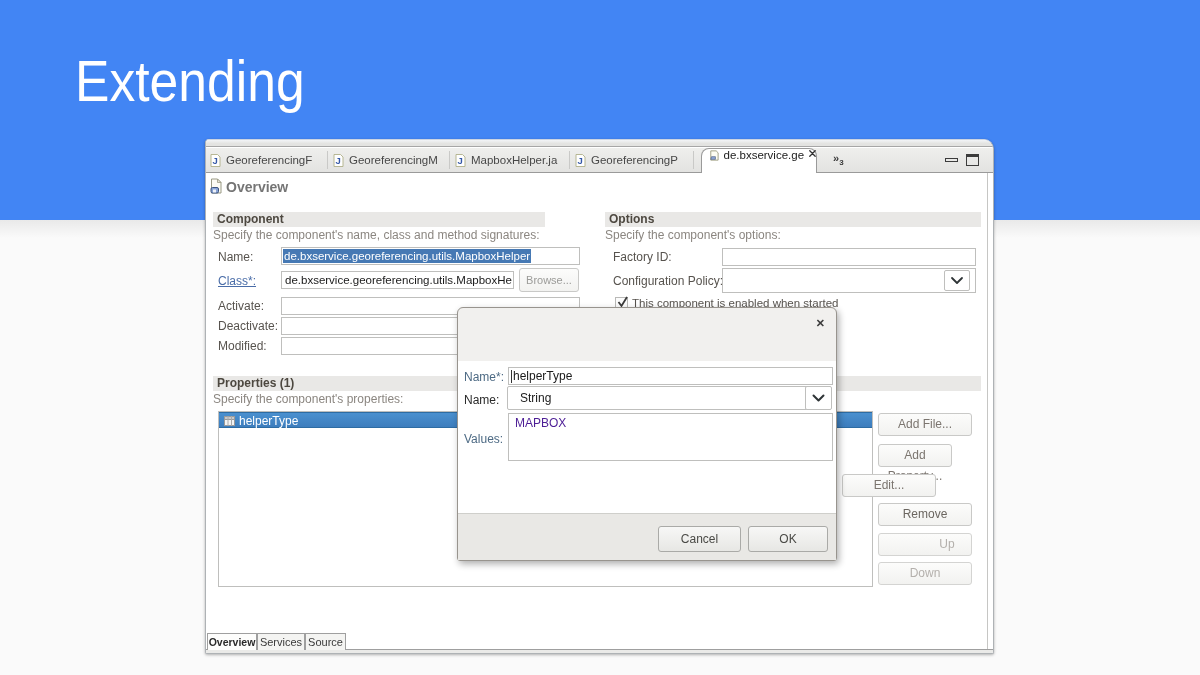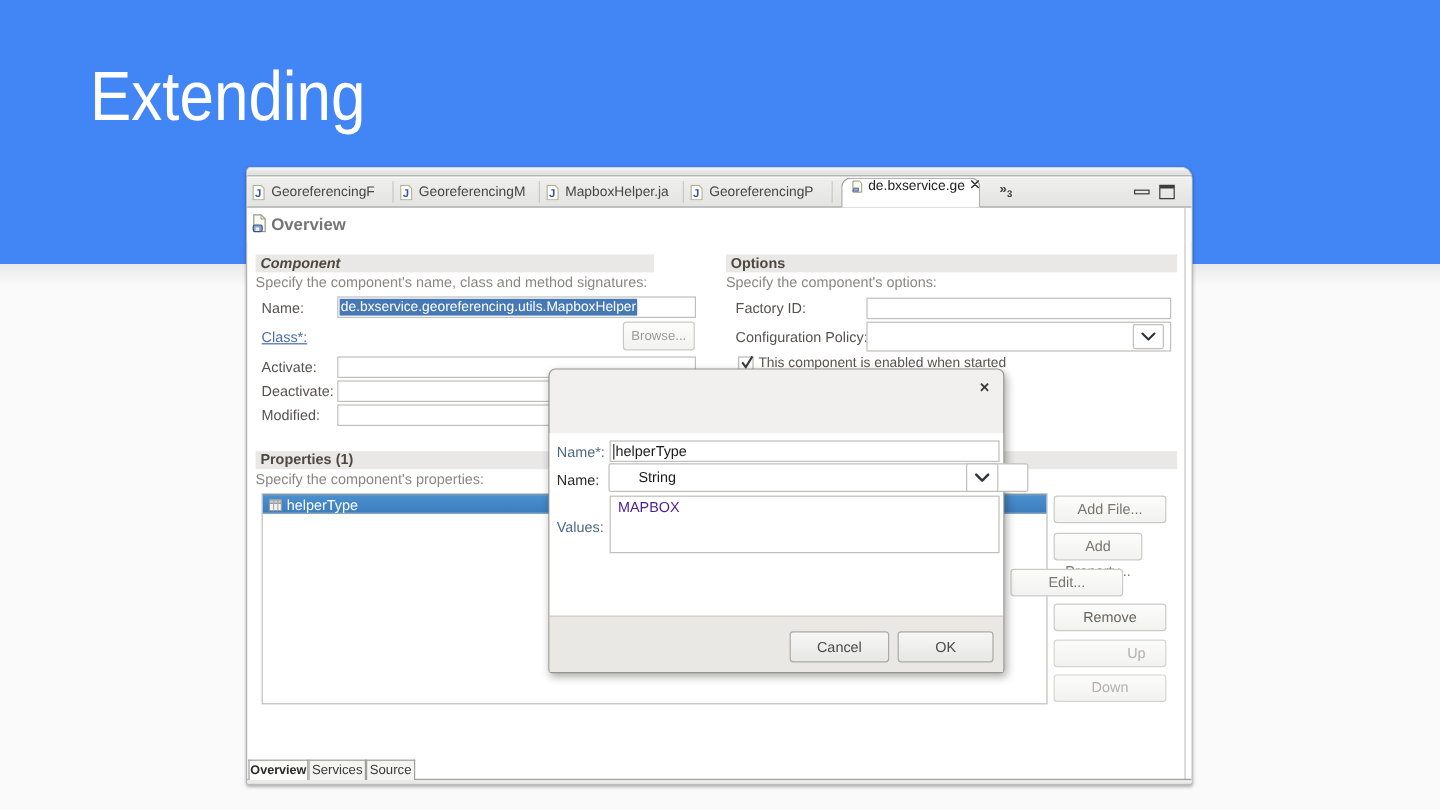--- a/index.html
+++ b/index.html
@@ -85,27 +85,28 @@
     <div class="ovrow">
       <svg style="position:absolute;left:4px;top:4px;" width="12" height="16" viewBox="0 0 12 16">
           <path d="M1.5 1h6L11 4.5V15H1.5z" fill="#fcfbf4" stroke="#9a9a85" stroke-width="1"></path>
           <path d="M11 4.5L7.5 1V4.5z" fill="#e8e6d8" stroke="#9a9a85" stroke-width=".8"></path>
           <rect x="1" y="9.5" width="7.5" height="5.5" rx="1.5" fill="#89a4d6" stroke="#3d5480" stroke-width="1"></rect>
           <rect x="3" y="11.5" width="3" height="3" fill="#fff" opacity=".85"></rect>
         </svg>
       <div class="ovtxt" style="left:20px; top:5px;">Overview</div>
     </div>
 
-    <div class="secbar" style="left:7px; top:72px; width:332px;font-style:italic;">Component</div>
+    <div class="secbar" style="left:7px; top:72px; width:332px;">Component</div>
     <div class="desc" style="left:7px; top:88px;">Specify the component's name, class and method signatures:</div>
     <div class="wl" style="left:12px; top:110px;">Name:</div>
     <div class="inp" style="left:75px; top:107px; width:299px; height:18px;">
       <span style="position:absolute;left:1px;top:1px;background:#4679b4;color:#fff;font-size:11.5px;line-height:14px;padding:0 1px;">de.bxservice.georeferencing.utils.MapboxHelper</span>
     </div>
     <div class="wl" style="left:12px; top:134px; color:#4a6da8; text-decoration:underline;">Class*:</div>
+    <div class="inp" style="left:75px; top:131px; width:233px; height:18px; font-size:11.5px; color:#1a1a1a; line-height:16px; padding-left:3px; white-space:nowrap; overflow:hidden;">de.bxservice.georeferencing.utils.MapboxHe</div>
     <div class="btn" style="left:313px; top:128px; width:60px; height:24px; line-height:22px; color:#9b9b98; font-size:11px;text-align:center;">Browse...</div>
     <div class="wl" style="left:12px; top:159px;">Activate:</div>
     <div class="inp" style="left:75px; top:157px; width:299px; height:18px;"></div>
     <div class="wl" style="left:12px; top:179px;">Deactivate:</div>
     <div class="inp" style="left:75px; top:177px; width:299px; height:18px;"></div>
     <div class="wl" style="left:12px; top:199px;">Modified:</div>
     <div class="inp" style="left:75px; top:197px; width:299px; height:18px;"></div>
 
     <div class="secbar" style="left:399px; top:72px; width:376px;">Options</div>
     <div class="desc" style="left:399px; top:88px;">Specify the component's options:</div>
@@ -154,21 +155,21 @@
     <div style="position:absolute; left:0px; top:510px; width:787px; height:4px; background:#eaeae8;"></div>
   </div>
 
   <div style="position:absolute; left:457px; top:307px; width:380px; height:254px; background:#f1f0ee;
     border:1px solid #98948e; border-radius:6px 6px 3px 3px; box-shadow:2px 3px 7px rgba(0,0,0,.32); z-index:5;">
     <div style="position:absolute; right:11px; top:9px; font-size:11px; font-weight:bold; color:#3c3c3c;">✕</div>
     <div style="position:absolute; left:0; top:53px; width:378px; height:152px; background:#fff;"></div>
     <div style="position:absolute; left:6px; top:62px; font-size:12px; color:#4d6a84;">Name*:</div>
     <div class="inp" style="left:50px; top:59px; width:325px; height:18px; font-size:12px; color:#1a1a1a; line-height:16px; padding-left:4px;"><span style="position:absolute;left:2px;top:2px;width:1px;height:13px;background:#333;"></span>helperType</div>
     <div style="position:absolute; left:6px; top:85px; font-size:12px; color:#2a2a2a;">Name:</div>
-    <div class="inp" style="left:49px; top:78px; width:350px; height:24px; border-radius:2px; font-size:12px; color:#1a1a1a; line-height:22px; padding-left:24px;">String</div>
+    <div class="inp" style="left:49px; top:78px; width:324px; height:24px; border-radius:2px; font-size:12px; color:#1a1a1a; line-height:22px; padding-left:12px;">String</div>
     <div class="inp" style="left:347px; top:78px; width:27px; height:24px; border-radius:2px;">
       <svg width="25" height="22" viewBox="0 0 25 22">
           <path d="M7.5 8.5l5 5 5-5" fill="none" stroke="#2e3436" stroke-width="2" stroke-linecap="round" stroke-linejoin="round"></path>
         </svg>
     </div>
     <div style="position:absolute; left:6px; top:124px; font-size:12px; color:#4d6a84;">Values:</div>
     <div class="inp" style="left:50px; top:105px; width:325px; height:48px; font-size:12px; color:#4c1d95; padding:2px 0 0 6px;">MAPBOX</div>
     <div style="position:absolute; left:0; top:205px; width:378px; height:47px; background:#e9e8e5; border-top:1px solid #cfcfcb;"></div>
     <div class="btn" style="left:200px; top:218px; width:83px; height:26px; line-height:24px; color:#4a4a46; background:linear-gradient(#f7f7f6,#e7e7e4); border-color:#aaaaa7;">Cancel</div>
     <div class="btn" style="left:290px; top:218px; width:80px; height:26px; line-height:24px; color:#4a4a46; background:linear-gradient(#f7f7f6,#e7e7e4); border-color:#aaaaa7;">OK</div>

